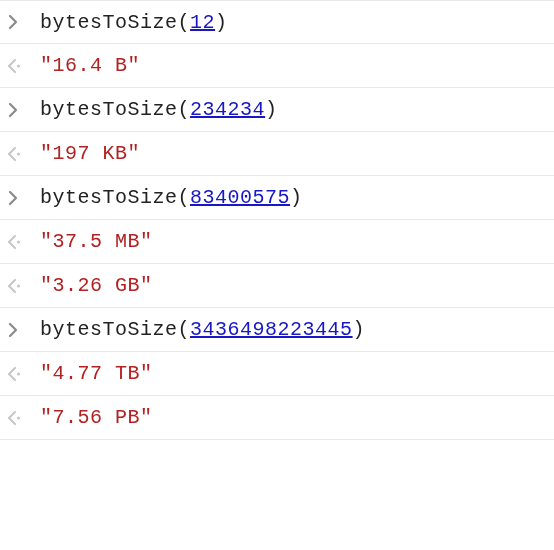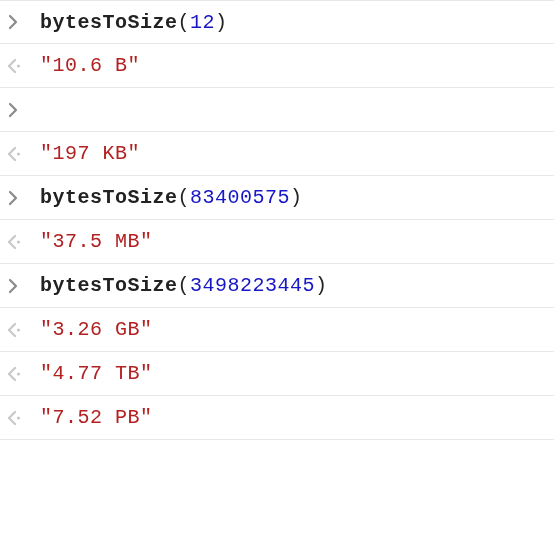--- a/index.html
+++ b/index.html
@@ -27,23 +27,23 @@
       justify-content: flex-start;
       color: #b0b0b0;
     }
     .gutter svg {
       display: block;
     }
     .code {
       white-space: pre;
       letter-spacing: 0.5px;
     }
-    .fn { color: #222; font-weight: bold; }
+    .fn { color: #222; }
     .paren { color: #222; }
-    .num { color: #1717c7; }
+    .num { color: #1717c7; text-decoration: underline; }
     .str { color: #b22222; }
     .quote { color: #b22222; }
   </style>
 </head>
 <body>
 
 <div id="console">
     <div class="row">
       <div class="gutter">
         <svg width="14" height="16" viewBox="0 0 14 16">
@@ -52,28 +52,29 @@
       </div>
       <div class="code"><span class="fn">bytesToSize</span><span class="paren">(</span><span class="num">12</span><span class="paren">)</span></div>
     </div>
     <div class="row">
       <div class="gutter">
         <svg width="16" height="16" viewBox="0 0 16 16">
           <path d="M9 2 L3 8 L9 14" fill="none" stroke="#c8c8c8" stroke-width="2.2" stroke-linecap="round" stroke-linejoin="round"></path>
           <circle cx="12.5" cy="8" r="1.6" fill="#c8c8c8"></circle>
         </svg>
       </div>
-      <div class="code"><span class="quote">"</span><span class="str">10.6 B</span><span class="quote">"</span></div>
+      <div class="code"><span class="quote">"</span><span class="str">16.4 B</span><span class="quote">"</span></div>
     </div>
     <div class="row">
       <div class="gutter">
         <svg width="14" height="16" viewBox="0 0 14 16">
           <path d="M4 2 L10 8 L4 14" fill="none" stroke="#8a8a8a" stroke-width="2.2" stroke-linecap="round" stroke-linejoin="round"></path>
         </svg>
       </div>
+      <div class="code"><span class="fn">bytesToSize</span><span class="paren">(</span><span class="num">234234</span><span class="paren">)</span></div>
     </div>
     <div class="row">
       <div class="gutter">
         <svg width="16" height="16" viewBox="0 0 16 16">
           <path d="M9 2 L3 8 L9 14" fill="none" stroke="#c8c8c8" stroke-width="2.2" stroke-linecap="round" stroke-linejoin="round"></path>
           <circle cx="12.5" cy="8" r="1.6" fill="#c8c8c8"></circle>
         </svg>
       </div>
       <div class="code"><span class="quote">"</span><span class="str">197 KB</span><span class="quote">"</span></div>
     </div>
@@ -89,46 +90,46 @@
       <div class="gutter">
         <svg width="16" height="16" viewBox="0 0 16 16">
           <path d="M9 2 L3 8 L9 14" fill="none" stroke="#c8c8c8" stroke-width="2.2" stroke-linecap="round" stroke-linejoin="round"></path>
           <circle cx="12.5" cy="8" r="1.6" fill="#c8c8c8"></circle>
         </svg>
       </div>
       <div class="code"><span class="quote">"</span><span class="str">37.5 MB</span><span class="quote">"</span></div>
     </div>
     <div class="row">
       <div class="gutter">
-        <svg width="14" height="16" viewBox="0 0 14 16">
-          <path d="M4 2 L10 8 L4 14" fill="none" stroke="#8a8a8a" stroke-width="2.2" stroke-linecap="round" stroke-linejoin="round"></path>
-        </svg>
-      </div>
-      <div class="code"><span class="fn">bytesToSize</span><span class="paren">(</span><span class="num">3498223445</span><span class="paren">)</span></div>
-    </div>
-    <div class="row">
-      <div class="gutter">
         <svg width="16" height="16" viewBox="0 0 16 16">
           <path d="M9 2 L3 8 L9 14" fill="none" stroke="#c8c8c8" stroke-width="2.2" stroke-linecap="round" stroke-linejoin="round"></path>
           <circle cx="12.5" cy="8" r="1.6" fill="#c8c8c8"></circle>
         </svg>
       </div>
       <div class="code"><span class="quote">"</span><span class="str">3.26 GB</span><span class="quote">"</span></div>
+    </div>
+    <div class="row">
+      <div class="gutter">
+        <svg width="14" height="16" viewBox="0 0 14 16">
+          <path d="M4 2 L10 8 L4 14" fill="none" stroke="#8a8a8a" stroke-width="2.2" stroke-linecap="round" stroke-linejoin="round"></path>
+        </svg>
+      </div>
+      <div class="code"><span class="fn">bytesToSize</span><span class="paren">(</span><span class="num">3436498223445</span><span class="paren">)</span></div>
     </div>
     <div class="row">
       <div class="gutter">
         <svg width="16" height="16" viewBox="0 0 16 16">
           <path d="M9 2 L3 8 L9 14" fill="none" stroke="#c8c8c8" stroke-width="2.2" stroke-linecap="round" stroke-linejoin="round"></path>
           <circle cx="12.5" cy="8" r="1.6" fill="#c8c8c8"></circle>
         </svg>
       </div>
       <div class="code"><span class="quote">"</span><span class="str">4.77 TB</span><span class="quote">"</span></div>
     </div>
     <div class="row">
       <div class="gutter">
         <svg width="16" height="16" viewBox="0 0 16 16">
           <path d="M9 2 L3 8 L9 14" fill="none" stroke="#c8c8c8" stroke-width="2.2" stroke-linecap="round" stroke-linejoin="round"></path>
           <circle cx="12.5" cy="8" r="1.6" fill="#c8c8c8"></circle>
         </svg>
       </div>
-      <div class="code"><span class="quote">"</span><span class="str">7.52 PB</span><span class="quote">"</span></div>
+      <div class="code"><span class="quote">"</span><span class="str">7.56 PB</span><span class="quote">"</span></div>
     </div>
   </div>
 
 </body></html>

